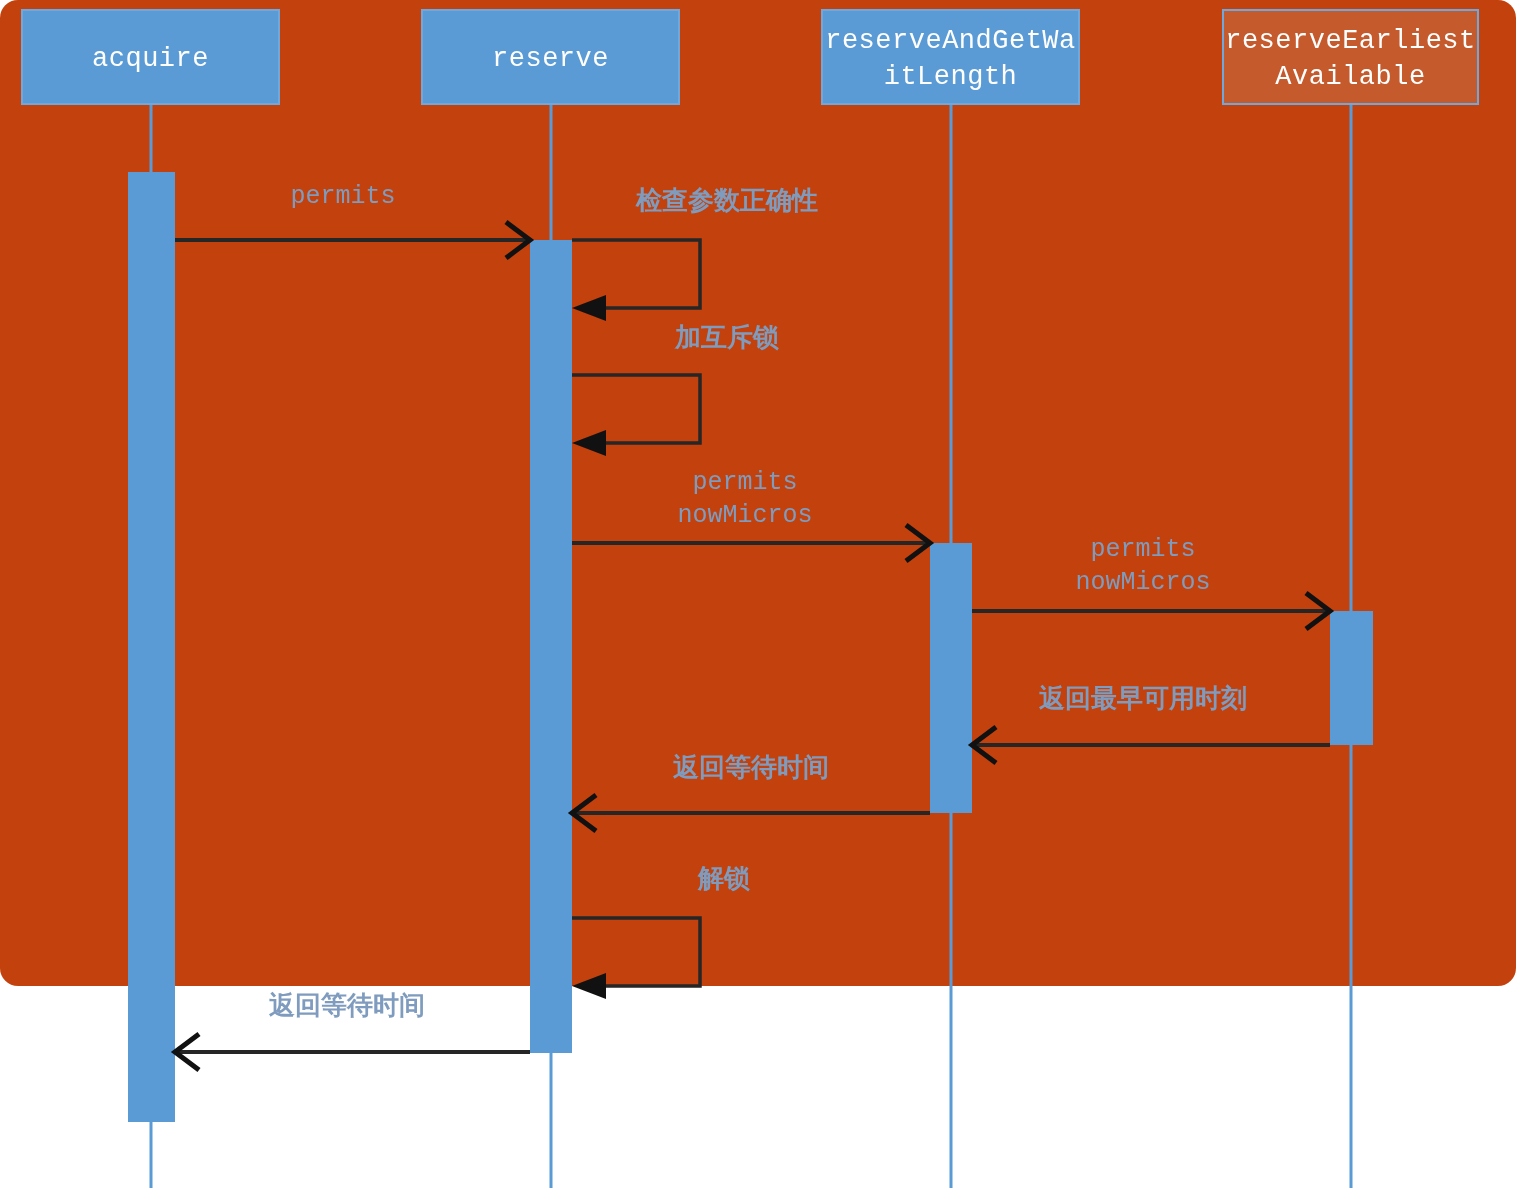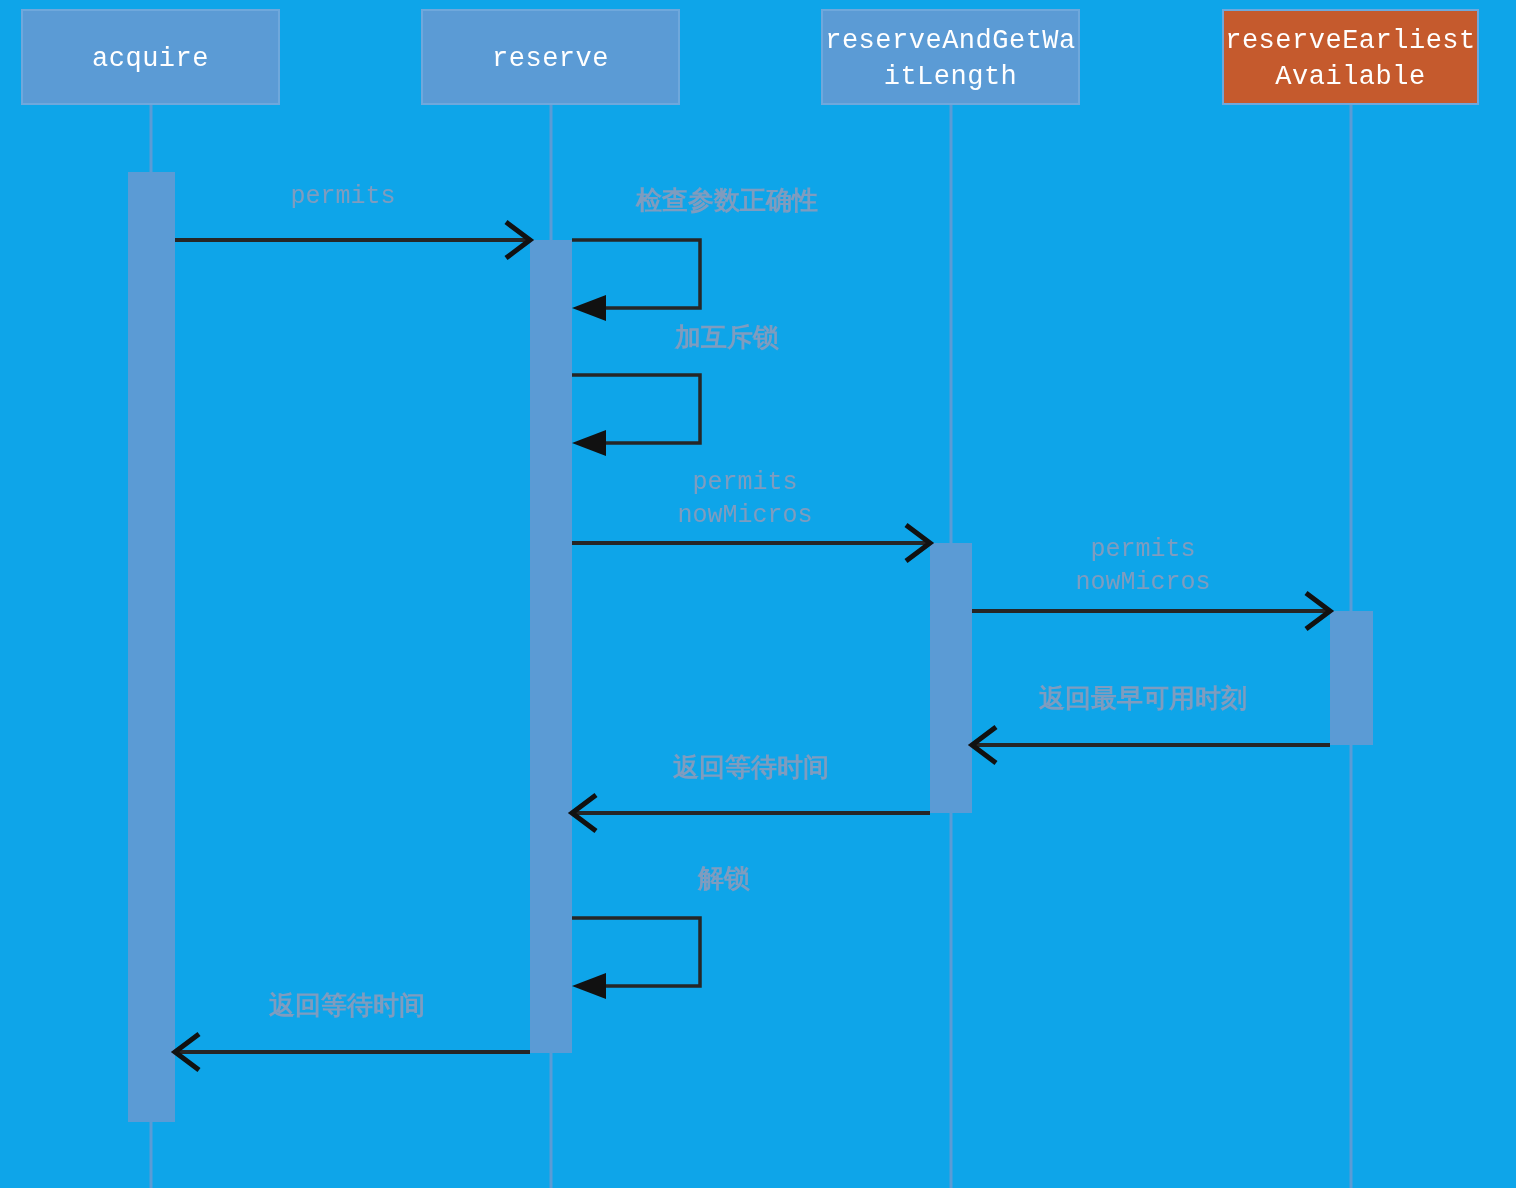--- a/index.html
+++ b/index.html
@@ -9,22 +9,23 @@
   }
   body {
     width: 1516px;
     height: 1188px;
     font-family: "Liberation Serif", "DejaVu Serif", serif;
     overflow: hidden;
   }
   #diagram-root {
     position: relative;
     width: 1516px;
-    height: 1188px;
-    background: #0ea5e9;
+    height: 986px;
+    background: #c2410c;
+    border-radius: 18px;
   }
   svg.seq-canvas {
     position: absolute;
     top: 0;
     left: 0;
     width: 1516px;
     height: 1188px;
     display: block;
   }
   .lifeline-stroke {

